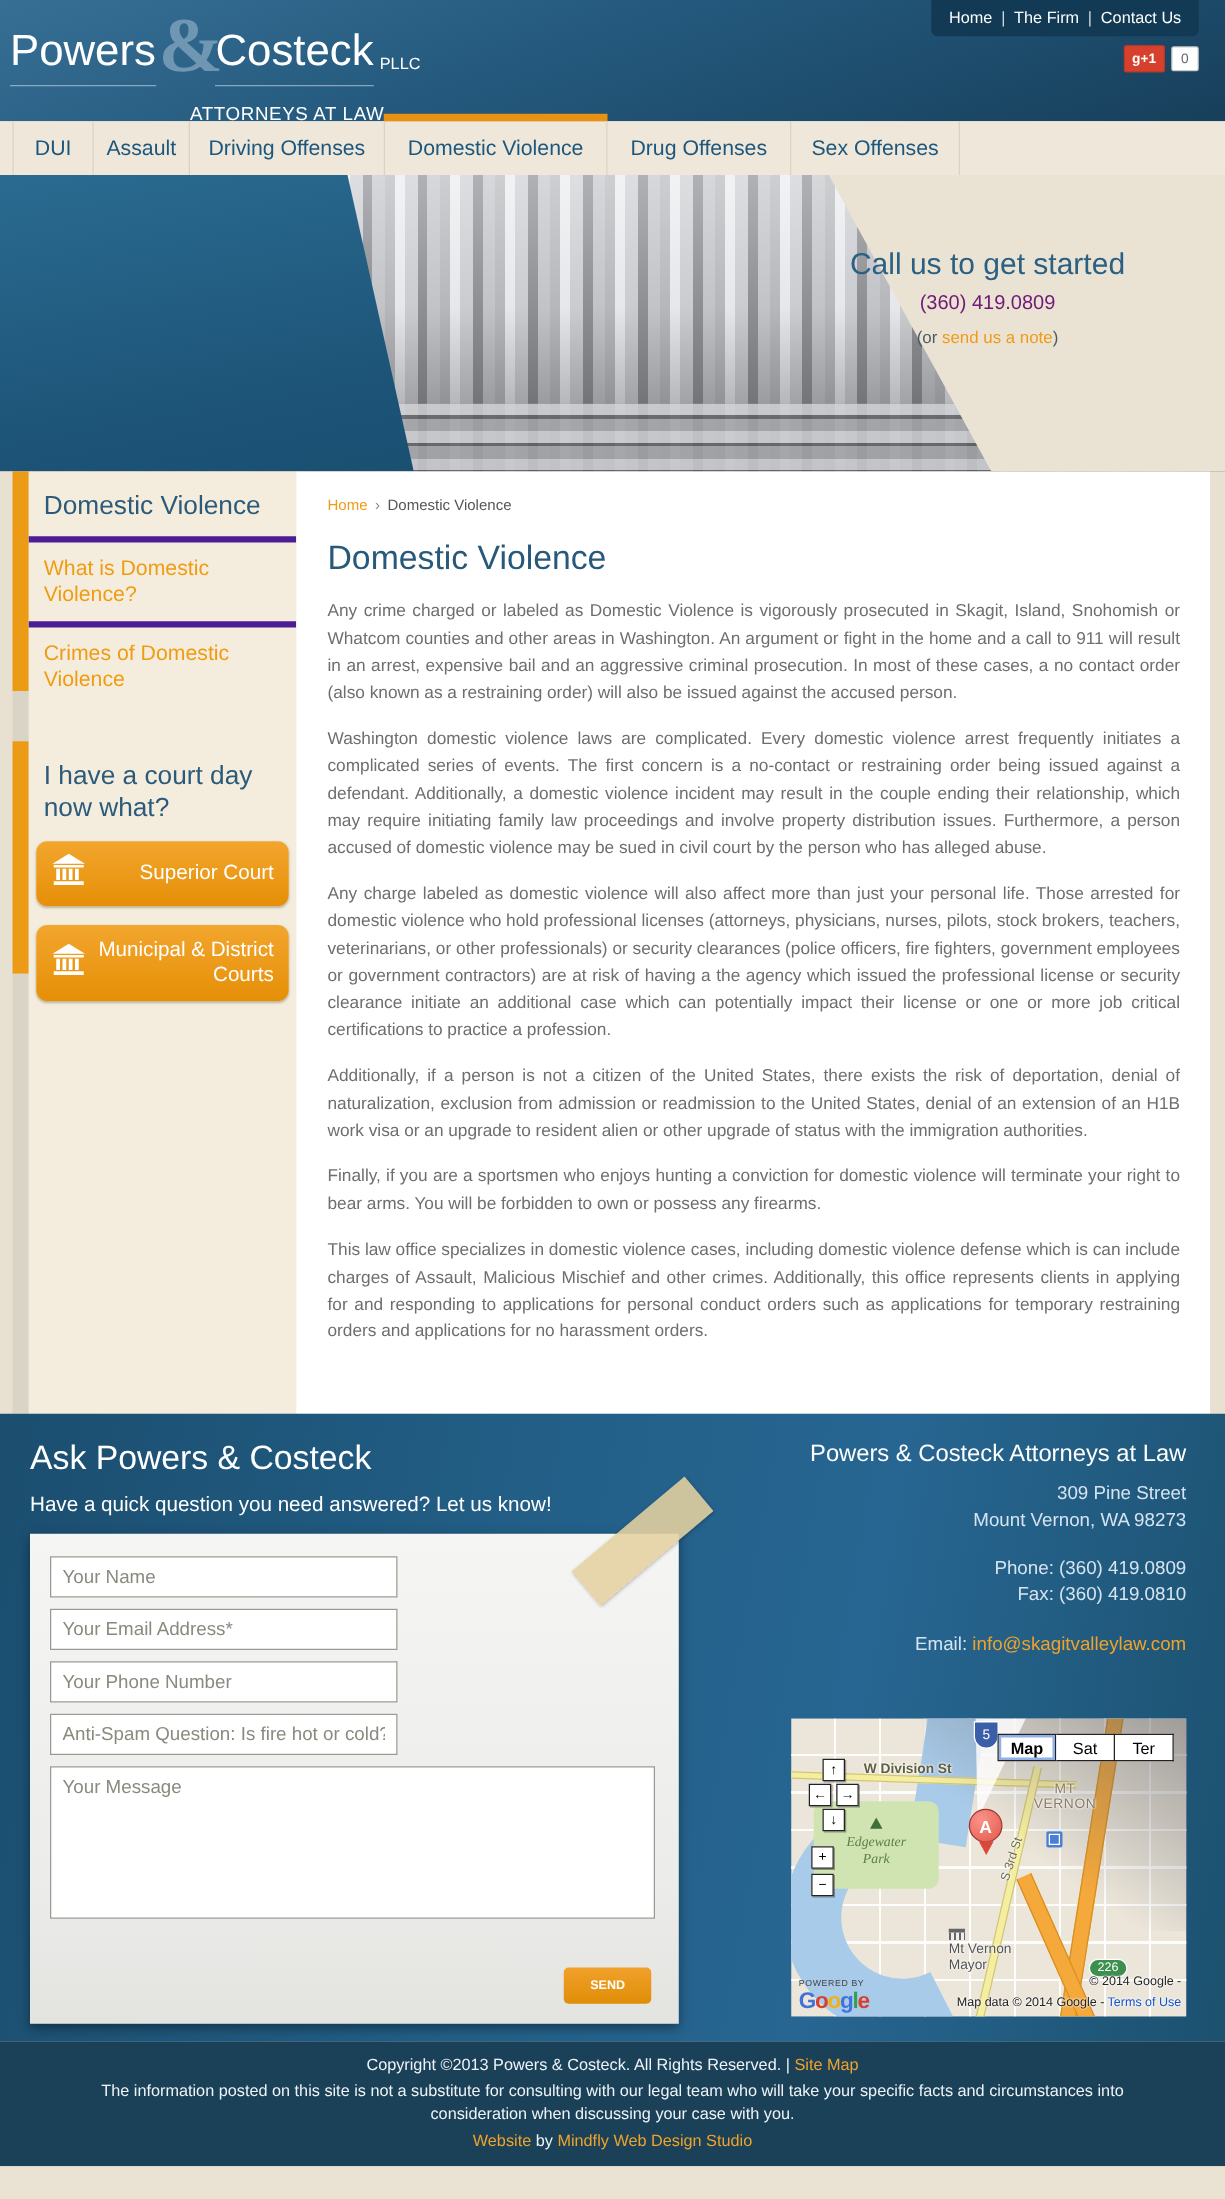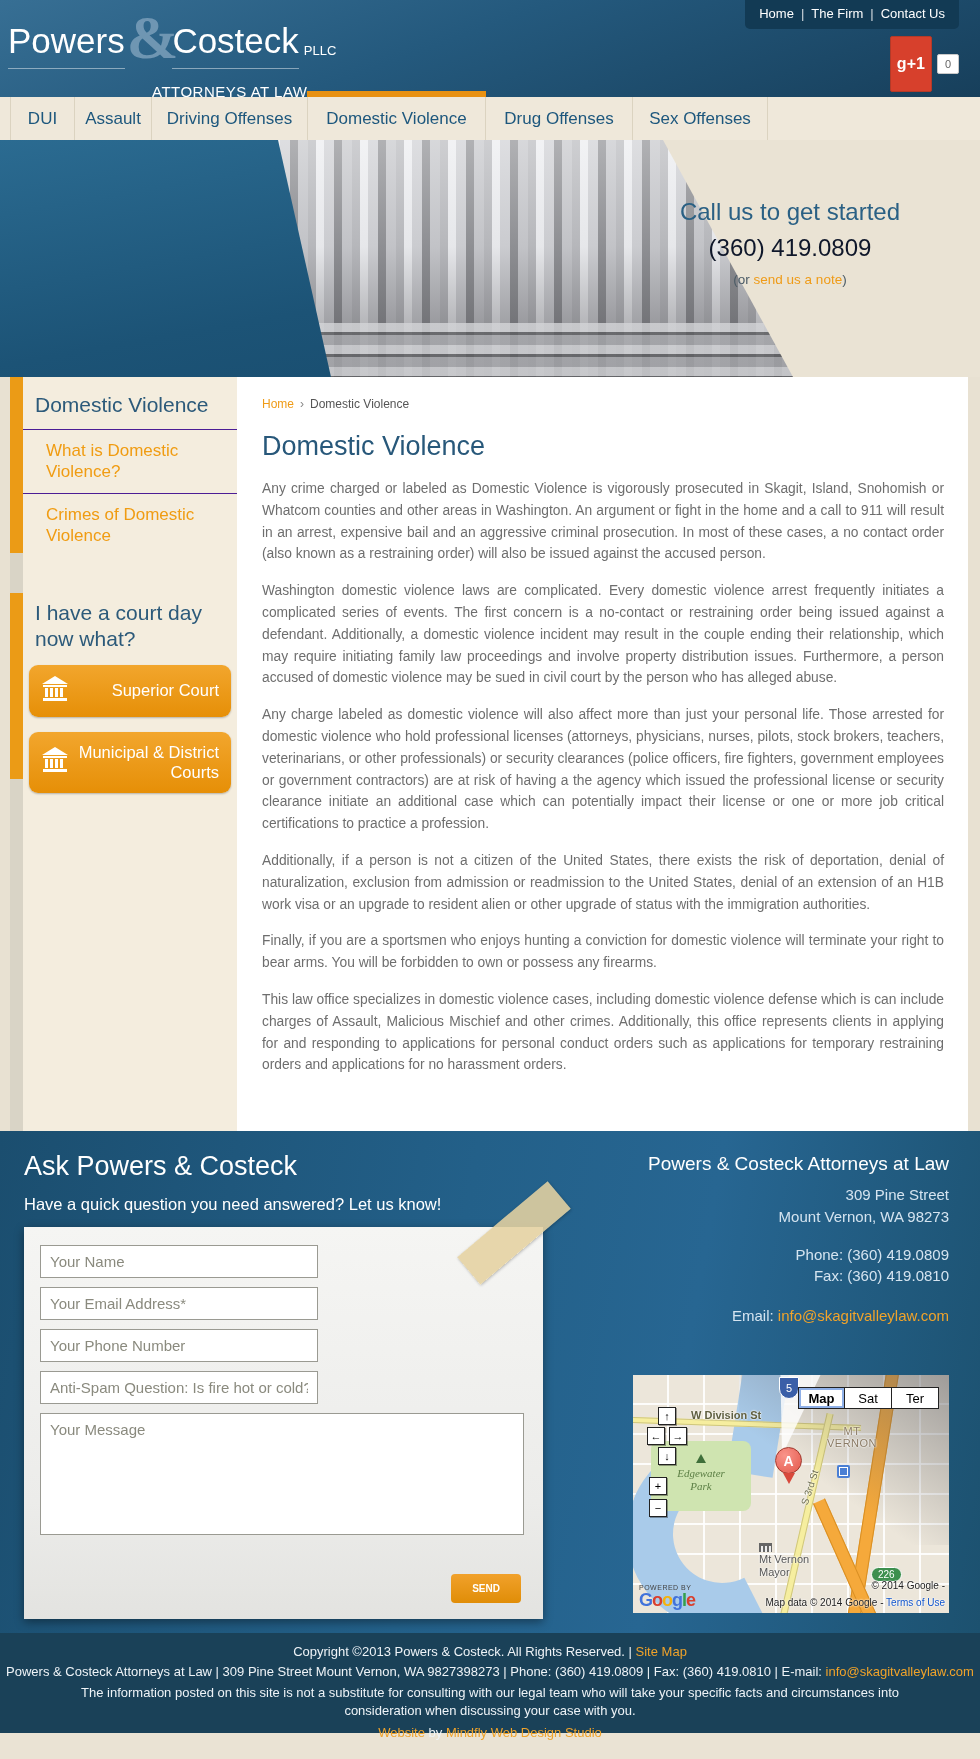--- a/index.html
+++ b/index.html
@@ -11,21 +11,21 @@
   .utilnav { position:absolute; top:0; right:21px; background:#123a54; color:#fff; font-size:13px; padding:6px 14px 8px; border-radius:0 0 5px 5px; white-space:nowrap; }
   .utilnav a { color:#fff; text-decoration:none; }
   .utilnav .sep { opacity:.8; padding:0 7px; }
   .logo { position:absolute; left:8px; top:16px; color:#fff; }
   .logo-row { font-size:35px; display:flex; align-items:center; }
   .logo-word { border-bottom:1px solid rgba(255,255,255,.45); padding-bottom:7px; }
   .logo-amp { color:#7b9fba; font-size:62px; font-weight:bold; margin:-14px -6px 0 2px; opacity:.85; font-family:"Liberation Serif", serif; }
   .logo-pllc { font-size:13px; margin:12px 0 0 5px; }
   .logo-tag { margin:10px 0 0 144px; font-size:15px; letter-spacing:.5px; }
   .gplus { position:absolute; right:21px; top:36px; display:flex; align-items:center; }
-  .gplus-btn { background:#d7402c; color:#fff; font-size:16px; font-weight:bold; padding:18px 6px; border-radius:2px; border:1px solid #b33a28; }
+  .gplus-btn { background:#d7402c; color:#fff; font-size:11px; font-weight:bold; padding:4px 6px; border-radius:2px; border:1px solid #b33a28; }
   .gplus-count { background:#fff; border:1px solid #c9c9c9; color:#666; font-size:11px; padding:3px 7px; margin-left:5px; border-radius:2px; }
 
   
   .nav { height:43px; background:#efe8da; display:flex; align-items:stretch; position:relative; font-size:17px; padding-left:10px; }
   .nav a { color:#1d577d; text-decoration:none; display:flex; align-items:center; justify-content:center; border-left:1px solid #dbd3c0; position:relative; }
   .nav a:last-of-type { border-right:1px solid #dbd3c0;text-align:right; }
   .nav a.active::before { content:""; position:absolute; left:-1px; right:-1px; top:-6px; height:6px; background:#e89112; }
   .t1{width:64px}.t2{width:77px}.t3{width:156px}.t4{width:178px}.t5{width:147px}.t6{width:136px}
 
   
@@ -35,35 +35,35 @@
       linear-gradient(180deg, rgba(255,255,255,.30) 0%, rgba(120,120,125,.05) 45%, rgba(40,40,45,.45) 100%),
       repeating-linear-gradient(90deg,#b9babe 0 8px,#ecedf0 8px 16px,#cfd0d4 16px 26px,#8f9094 26px 34px,#c6c7cb 34px 44px);
   }
   .hero-steps { position:absolute; left:0; right:0; bottom:0; height:54px;
     background:repeating-linear-gradient(180deg,#d4d5d8 0 9px,#5f6063 9px 12px,#a8a9ad 12px 22px); opacity:.8; }
   .hero-left { position:absolute; inset:0; background:linear-gradient(170deg,#2b6b91 0%,#1c5376 55%,#174a6b 100%); clip-path:polygon(0 0,278px 0,331px 100%,0 100%); }
   .hero-right { position:absolute; inset:0; background:#eae3d4; clip-path:polygon(663px 0,100% 0,100% 100%,793px 100%); }
   .hero-tag { position:absolute; left:30px; top:70px; width:205px; text-align:center; color:#fff; font-size:17.5px; line-height:1.32; }
   .hero-cta { position:absolute; left:630px; top:58px; width:320px; text-align:center; }
   .cta-line { color:#2a6084; font-size:24px; }
-  .cta-phone { color:#0f172a; font-size:24px; margin-top:8px; }
+  .cta-phone { color:#701a75; font-size:16px; margin-top:8px; }
   .cta-note { font-size:13.5px; color:#4b5b66; margin-top:10px; }
   .cta-note a { color:#ef9b17; text-decoration:none; }
 
   
   .content { display:flex; align-items:stretch; height:754px; background:#e8e1d2; }
   .edge-l { width:10px; } .edge-r { width:12px; }
   .rail { width:13px; display:flex; flex-direction:column; }
   .rail-o1 { height:176px; background:#eb9b16; }
   .rail-g1 { height:40px; background:#d9d4c6; }
   .rail-o2 { height:186px; background:#eb9b16; }
   .rail-g2 { flex:1; background:#d9d4c6; }
   .sidebar { width:214px; background:#f4edde; }
   .side-title { color:#2c5a7a; font-size:21px; padding:16px 12px 12px; }
-  .side-link { display:block; color:#f09c12; font-size:17px; line-height:1.25; padding:10px 23px; border-top:1px solid #4c1d95; text-decoration:none; }
+  .side-link { display:block; color:#f09c12; font-size:17px; line-height:1.25; padding:10px 12px; border-top:5px solid #4c1d95; text-decoration:none; }
   .side-link:last-of-type { border-bottom:1px solid #ded7c5; }
   .side-gap { height:44px; }
   .side-q { color:#2c5a7a; font-size:21px; line-height:1.25; padding:0 12px 12px; }
   .court-btn { display:flex; align-items:center; margin:0 6px 15px; background:linear-gradient(#f2a62d,#e68f07); border-radius:9px; padding:10px 12px; color:#fff; text-decoration:none; box-shadow:0 1px 2px rgba(0,0,0,.25); min-height:52px; }
   .court-icon { width:34px; flex:none; }
   .court-label { flex:1; text-align:right; font-size:16.5px; line-height:1.25; }
   .main { flex:1; background:#fff; padding:18px 24px 0 25px; }
   .breadcrumb { font-size:12px; color:#555; margin:2px 0 20px; }
   .breadcrumb a { color:#ef9b17; text-decoration:none; }
   .crumb-sep { color:#888; margin:0 6px; }
@@ -304,19 +304,18 @@
         <div class="powered-by">POWERED BY</div>
         <div class="glogo"><span>G</span><span>o</span><span>o</span><span>g</span><span>l</span><span>e</span></div>
       </div>
       <div class="attr1">© 2014 Google -</div>
       <div class="attr2"><span>Map data © 2014 Google - </span><a href="#">Terms of Use</a></div>
     </div>
   </div>
 
   <div class="bottombar">
     <div class="b-line"><span>Copyright ©2013 Powers &amp; Costeck. All Rights Reserved. | </span><a href="#">Site Map</a></div>
-    <div class="b-line"><span>Powers &amp; Costeck Attorneys at Law | 309 Pine Street Mount Vernon, WA 9827398273 | Phone: (360) 419.0809 | Fax: (360) 419.0810 | E-mail: </span><a href="#">info@skagitvalleylaw.com</a></div>
     <div class="b-disc">The information posted on this site is not a substitute for consulting with our legal team who will take your specific facts and circumstances into consideration when discussing your case with you.</div>
     <div class="b-line"><a href="#">Website</a><span> by </span><a href="#">Mindfly Web Design Studio</a></div>
   </div>
   <div class="bottomstrip"></div>
 
 </div>
 
 </body></html>

